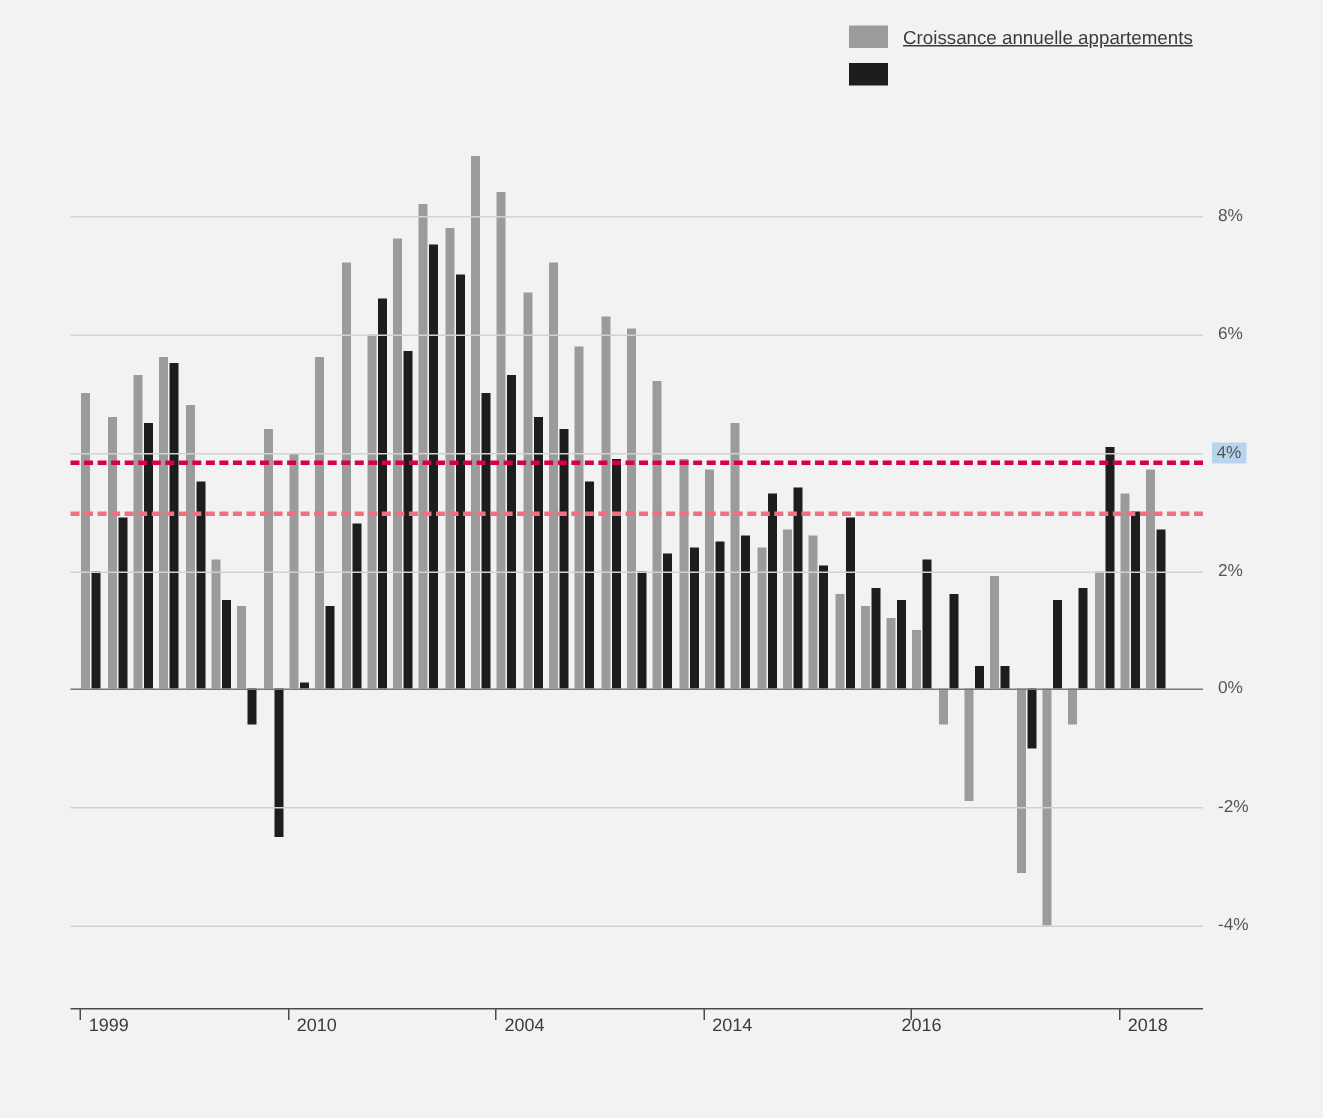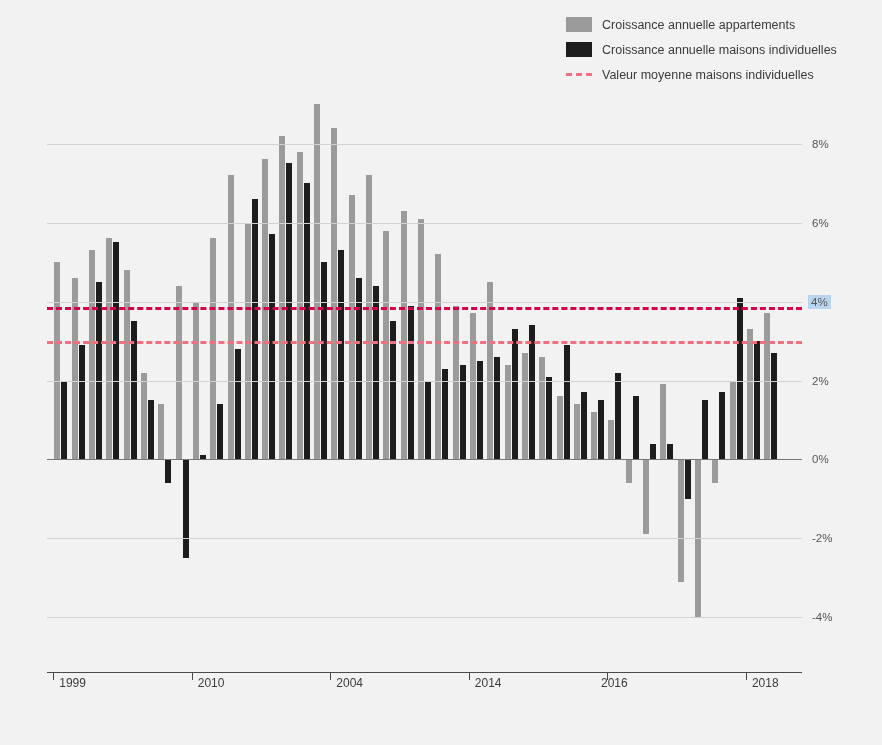--- a/index.html
+++ b/index.html
@@ -23,21 +23,21 @@
     height:21px;margin-bottom:4px;
   }
   .legend-swatch{
     width:26px;height:15px;margin-right:10px;flex:none;
   }
   .legend-line{
     width:26px;height:0;margin-right:10px;flex:none;
     border-top-width:3px;border-top-style:dashed;
   }
   .legend-label{
-    font-size:12.5px;color:#3b3b3b;white-space:nowrap;
+    font-size:12.5px;color:#3b3b3b;white-space:nowrap;text-decoration:underline;
   }
   .plot-full{
     position:absolute;
     left:47px; top:120px;
     width:755px; height:521px;  
   }
   .gridline{
     position:absolute;left:0;width:755px;height:1px;
     background:#d2d2d2;
   }
@@ -95,25 +95,20 @@
 
 <div id="page">
 
   <div class="legend">
     <div class="legend-row">
       <span class="legend-swatch" style="background:#9b9b9b"></span>
       <span class="legend-label">Croissance annuelle appartements</span>
     </div>
     <div class="legend-row">
       <span class="legend-swatch" style="background:#1d1d1d"></span>
-      <span class="legend-label">Croissance annuelle maisons individuelles</span>
-    </div>
-    <div class="legend-row">
-      <span class="legend-line" style="border-top-color:#f07080"></span>
-      <span class="legend-label">Valeur moyenne maisons individuelles</span>
     </div>
   </div>
 
   <div class="plot-full">
     <div class="bars" id="bars-layer">
         <div class="bar apt" style="top: 142.091px; height: 197.348px; left: 7.35321px;"></div>
         <div class="bar mai" style="top: 260.5px; height: 78.9394px; left: 14.3532px;"></div>
         <div class="bar apt" style="top: 157.879px; height: 181.561px; left: 24.6697px;"></div>
         <div class="bar mai" style="top: 224.977px; height: 114.462px; left: 31.6697px;"></div>
         <div class="bar apt" style="top: 130.25px; height: 209.189px; left: 41.9862px;"></div>

